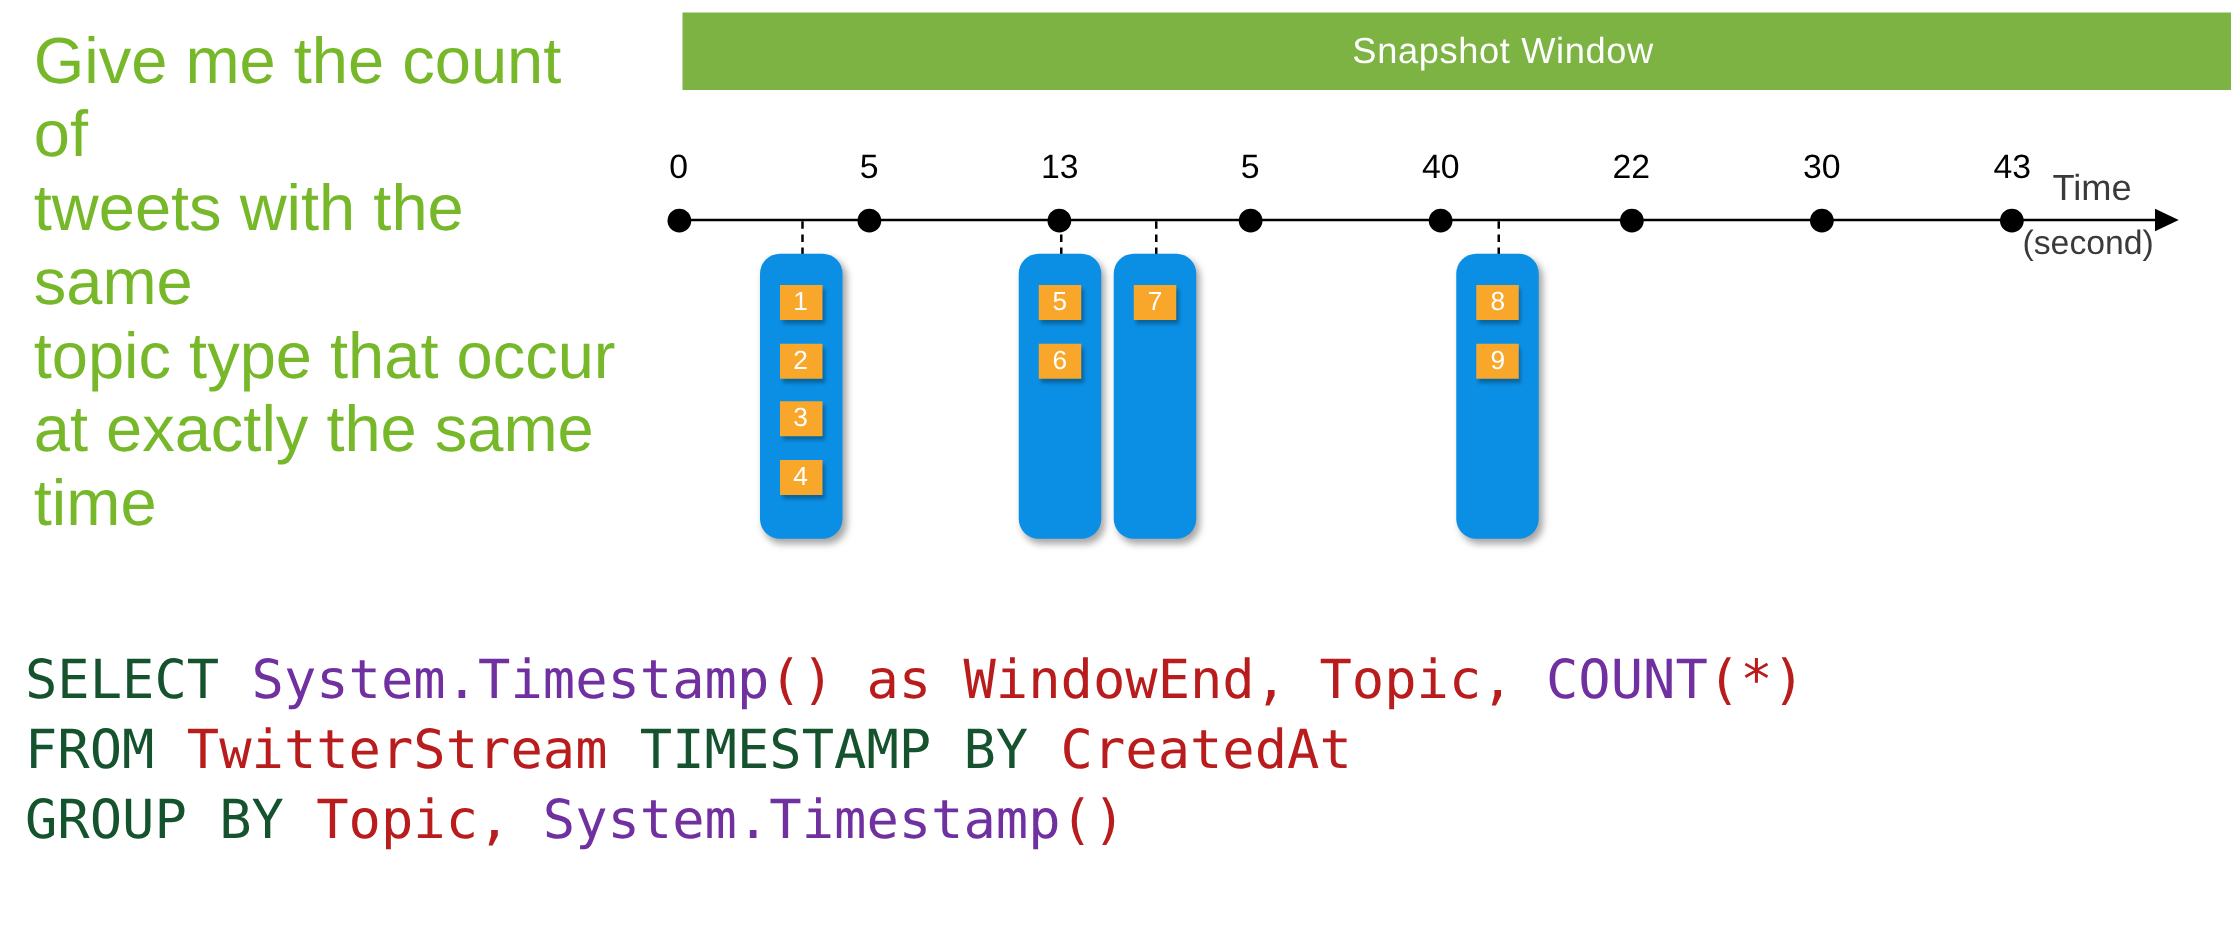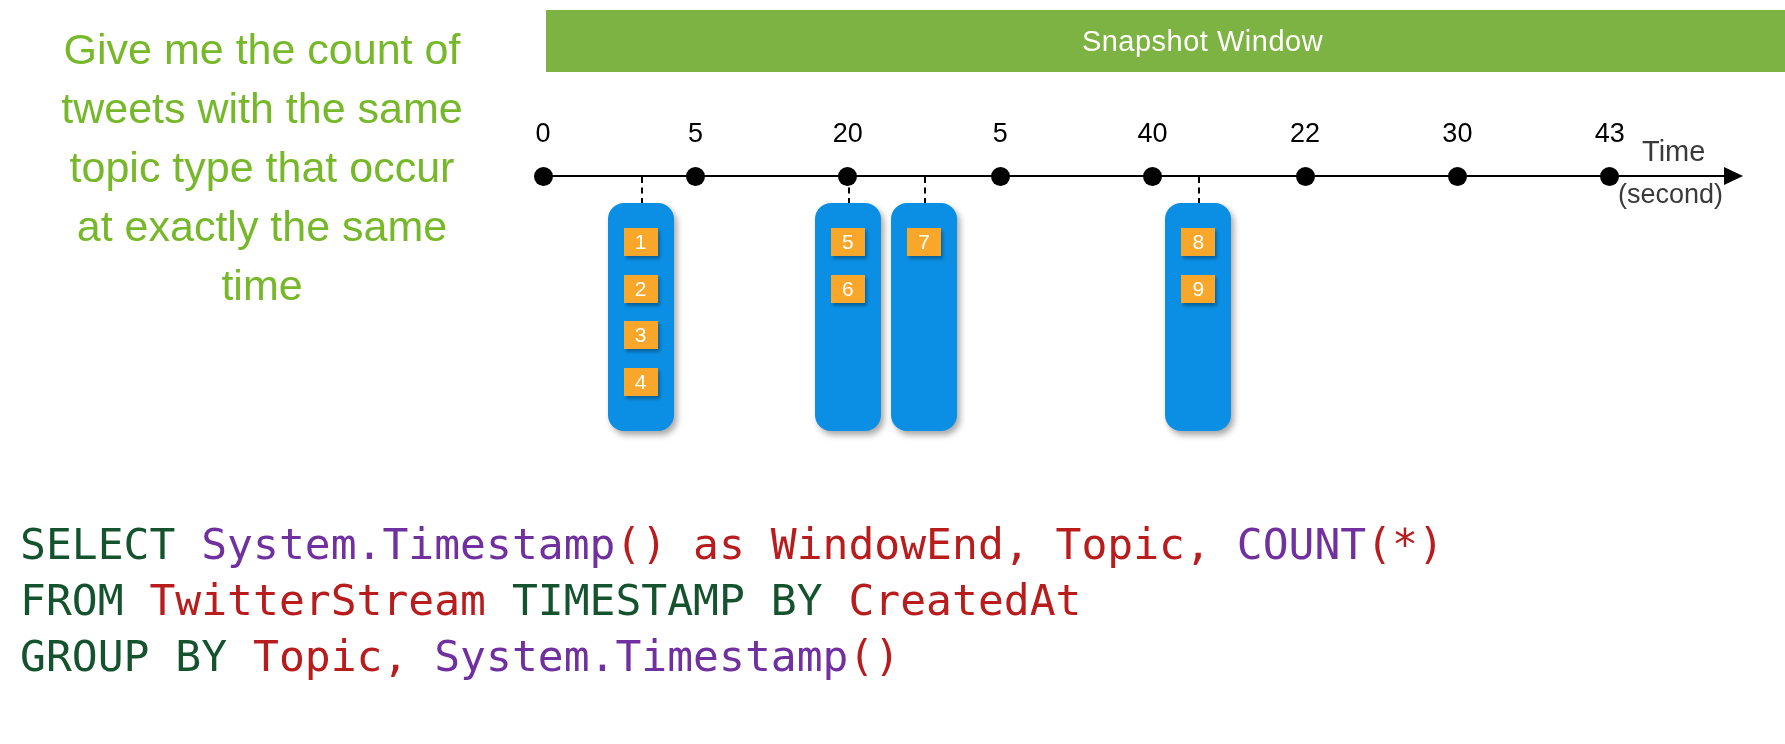--- a/index.html
+++ b/index.html
@@ -11,26 +11,25 @@
     overflow: hidden;
     font-family: "Liberation Sans", sans-serif;
   }
 
   
   .question {
     position: absolute;
     left: 27px;
     top: 20px;
     width: 470px;
-    font-size: 43px;
+    font-size: 52px;
     line-height: 59px;
     color: #76B82A;
     white-space: pre-line;
     font-weight: 400;
-    text-align: center;
   }
 
   
   .banner {
     position: absolute;
     left: 546px;
     top: 10px;
     width: 1313px;
     height: 62px;
     background: #7CB342;
@@ -158,21 +157,21 @@
 
   <div>
     <div class="axis-line"></div>
     <div class="arrowhead"></div>
     <div id="ticks">
         <div class="tick-dot" style="left: 533.5px;"></div>
         <div class="tick-label" style="left: 543px;">0</div>
         <div class="tick-dot" style="left: 685.9px;"></div>
         <div class="tick-label" style="left: 695.4px;">5</div>
         <div class="tick-dot" style="left: 838.3px;"></div>
-        <div class="tick-label" style="left: 847.8px;">20</div>
+        <div class="tick-label" style="left: 847.8px;">13</div>
         <div class="tick-dot" style="left: 990.7px;"></div>
         <div class="tick-label" style="left: 1000.2px;">5</div>
         <div class="tick-dot" style="left: 1143.1px;"></div>
         <div class="tick-label" style="left: 1152.6px;">40</div>
         <div class="tick-dot" style="left: 1295.5px;"></div>
         <div class="tick-label" style="left: 1305px;">22</div>
         <div class="tick-dot" style="left: 1447.9px;"></div>
         <div class="tick-label" style="left: 1457.4px; text-align: right;">30</div>
         <div class="tick-dot" style="left: 1600.3px;"></div>
         <div class="tick-label" style="left: 1609.8px;">43</div>

